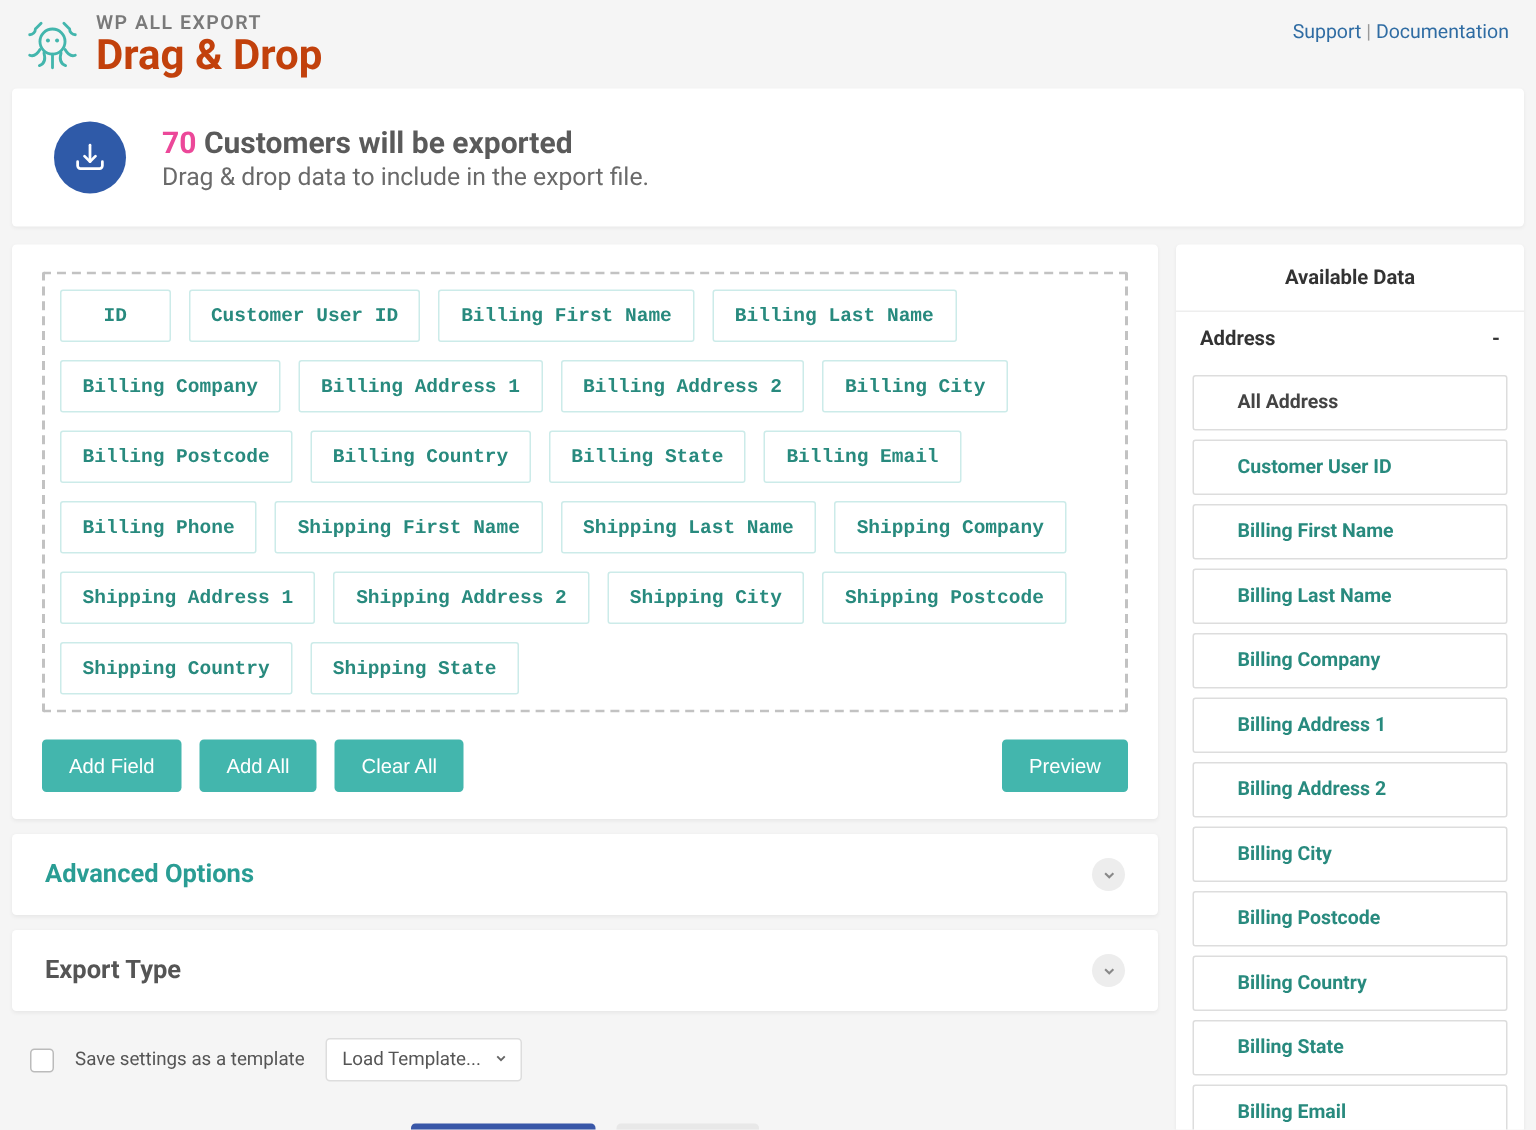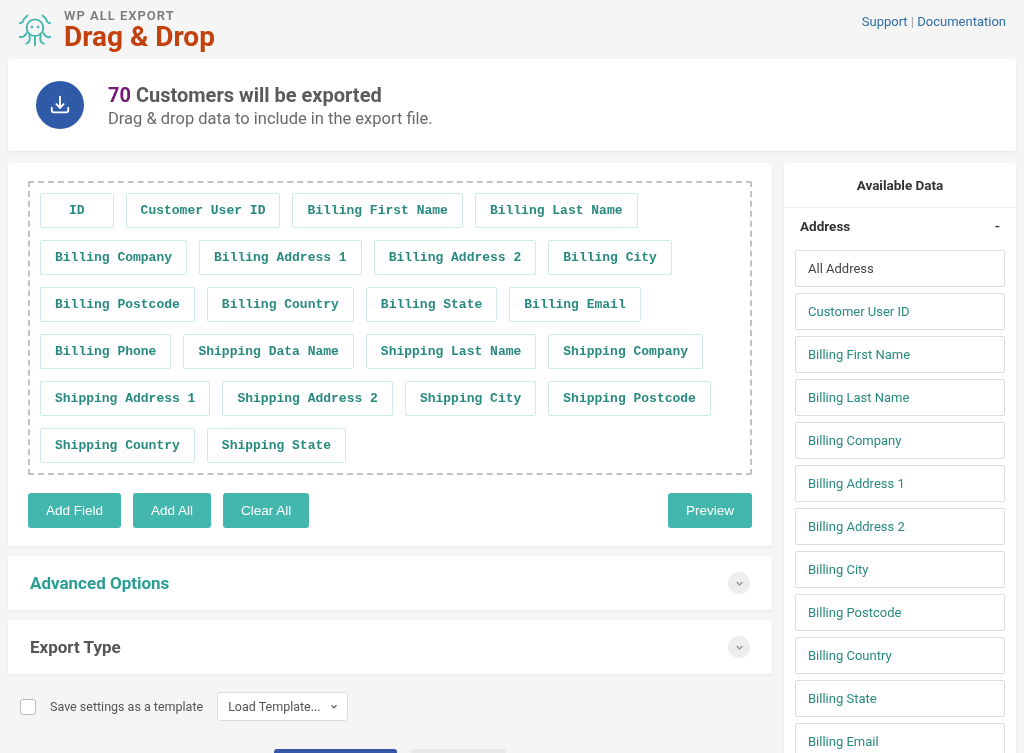--- a/index.html
+++ b/index.html
@@ -76,21 +76,21 @@
     align-items: center;
     justify-content: center;
     color: #fff;
     flex-shrink: 0;
   }
   .banner-text h2 {
     font-size: 20px;
     font-weight: 700;
     color: #5a5a5a;
   }
-  .banner-text h2 .count { color: #701a75; }
+  .banner-text h2 .count { color: #ec4899; }
   .banner-text p {
     font-size: 16.5px;
     color: #6a6a6a;
     margin-top: 2px;
   }
   .main-row {
     display: flex;
     gap: 12px;
   }
   .main-col { flex: 1 1 auto; min-width: 0; }
@@ -232,23 +232,23 @@
   }
   .side-items {
     padding: 6px 11px 6px;
     display: flex;
     flex-direction: column;
     gap: 6px;
   }
   .avail-item {
     border: 1px solid #ddd;
     background: #fff;
-    padding: 10px 12px;
+    padding: 10px 29px;
     font-size: 13px;
-    font-weight: 400;
+    font-weight: 700;
     cursor: grab;
     border-radius: 2px;
   }
   .avail-item.first { color: #444; }
   .avail-item.green { color: #288a7e; }
 </style>
 </head>
 <body>
 
 <div class="page">
@@ -301,21 +301,21 @@
             <div class="field-chip">Billing Last Name</div>
             <div class="field-chip">Billing Company</div>
             <div class="field-chip">Billing Address 1</div>
             <div class="field-chip">Billing Address 2</div>
             <div class="field-chip">Billing City</div>
             <div class="field-chip">Billing Postcode</div>
             <div class="field-chip">Billing Country</div>
             <div class="field-chip">Billing State</div>
             <div class="field-chip">Billing Email</div>
             <div class="field-chip">Billing Phone</div>
-            <div class="field-chip">Shipping Data Name</div>
+            <div class="field-chip">Shipping First Name</div>
             <div class="field-chip">Shipping Last Name</div>
             <div class="field-chip">Shipping Company</div>
             <div class="field-chip">Shipping Address 1</div>
             <div class="field-chip">Shipping Address 2</div>
             <div class="field-chip">Shipping City</div>
             <div class="field-chip">Shipping Postcode</div>
             <div class="field-chip">Shipping Country</div>
             <div class="field-chip">Shipping State</div>
           </div>
         <div class="action-row">

